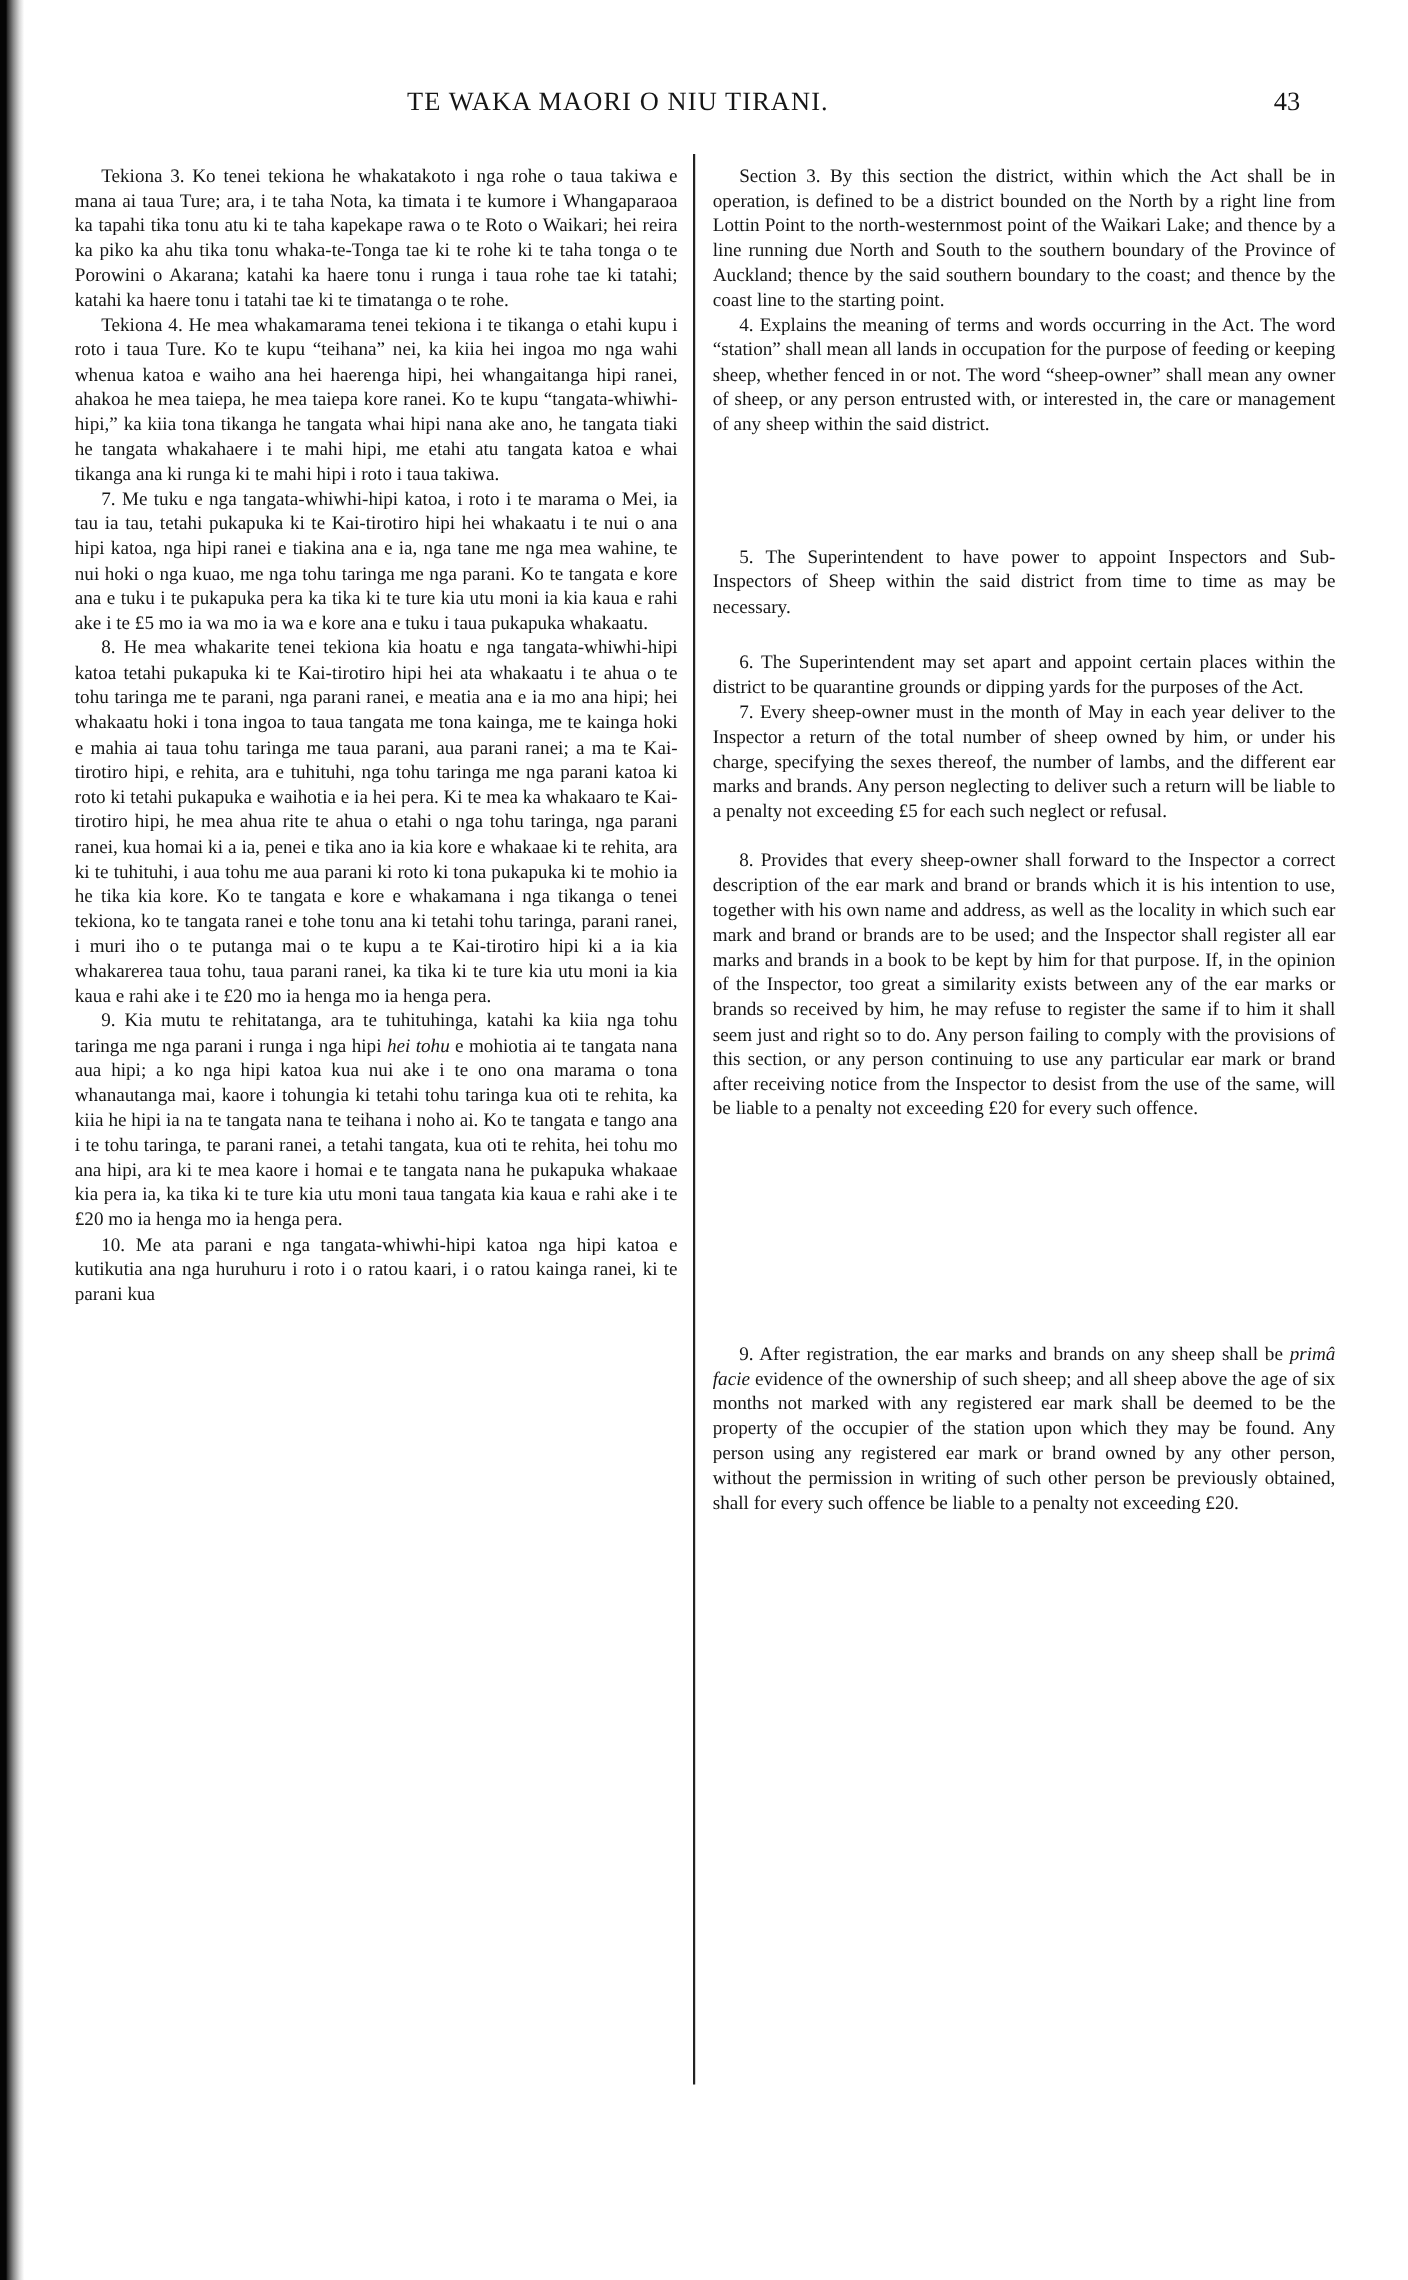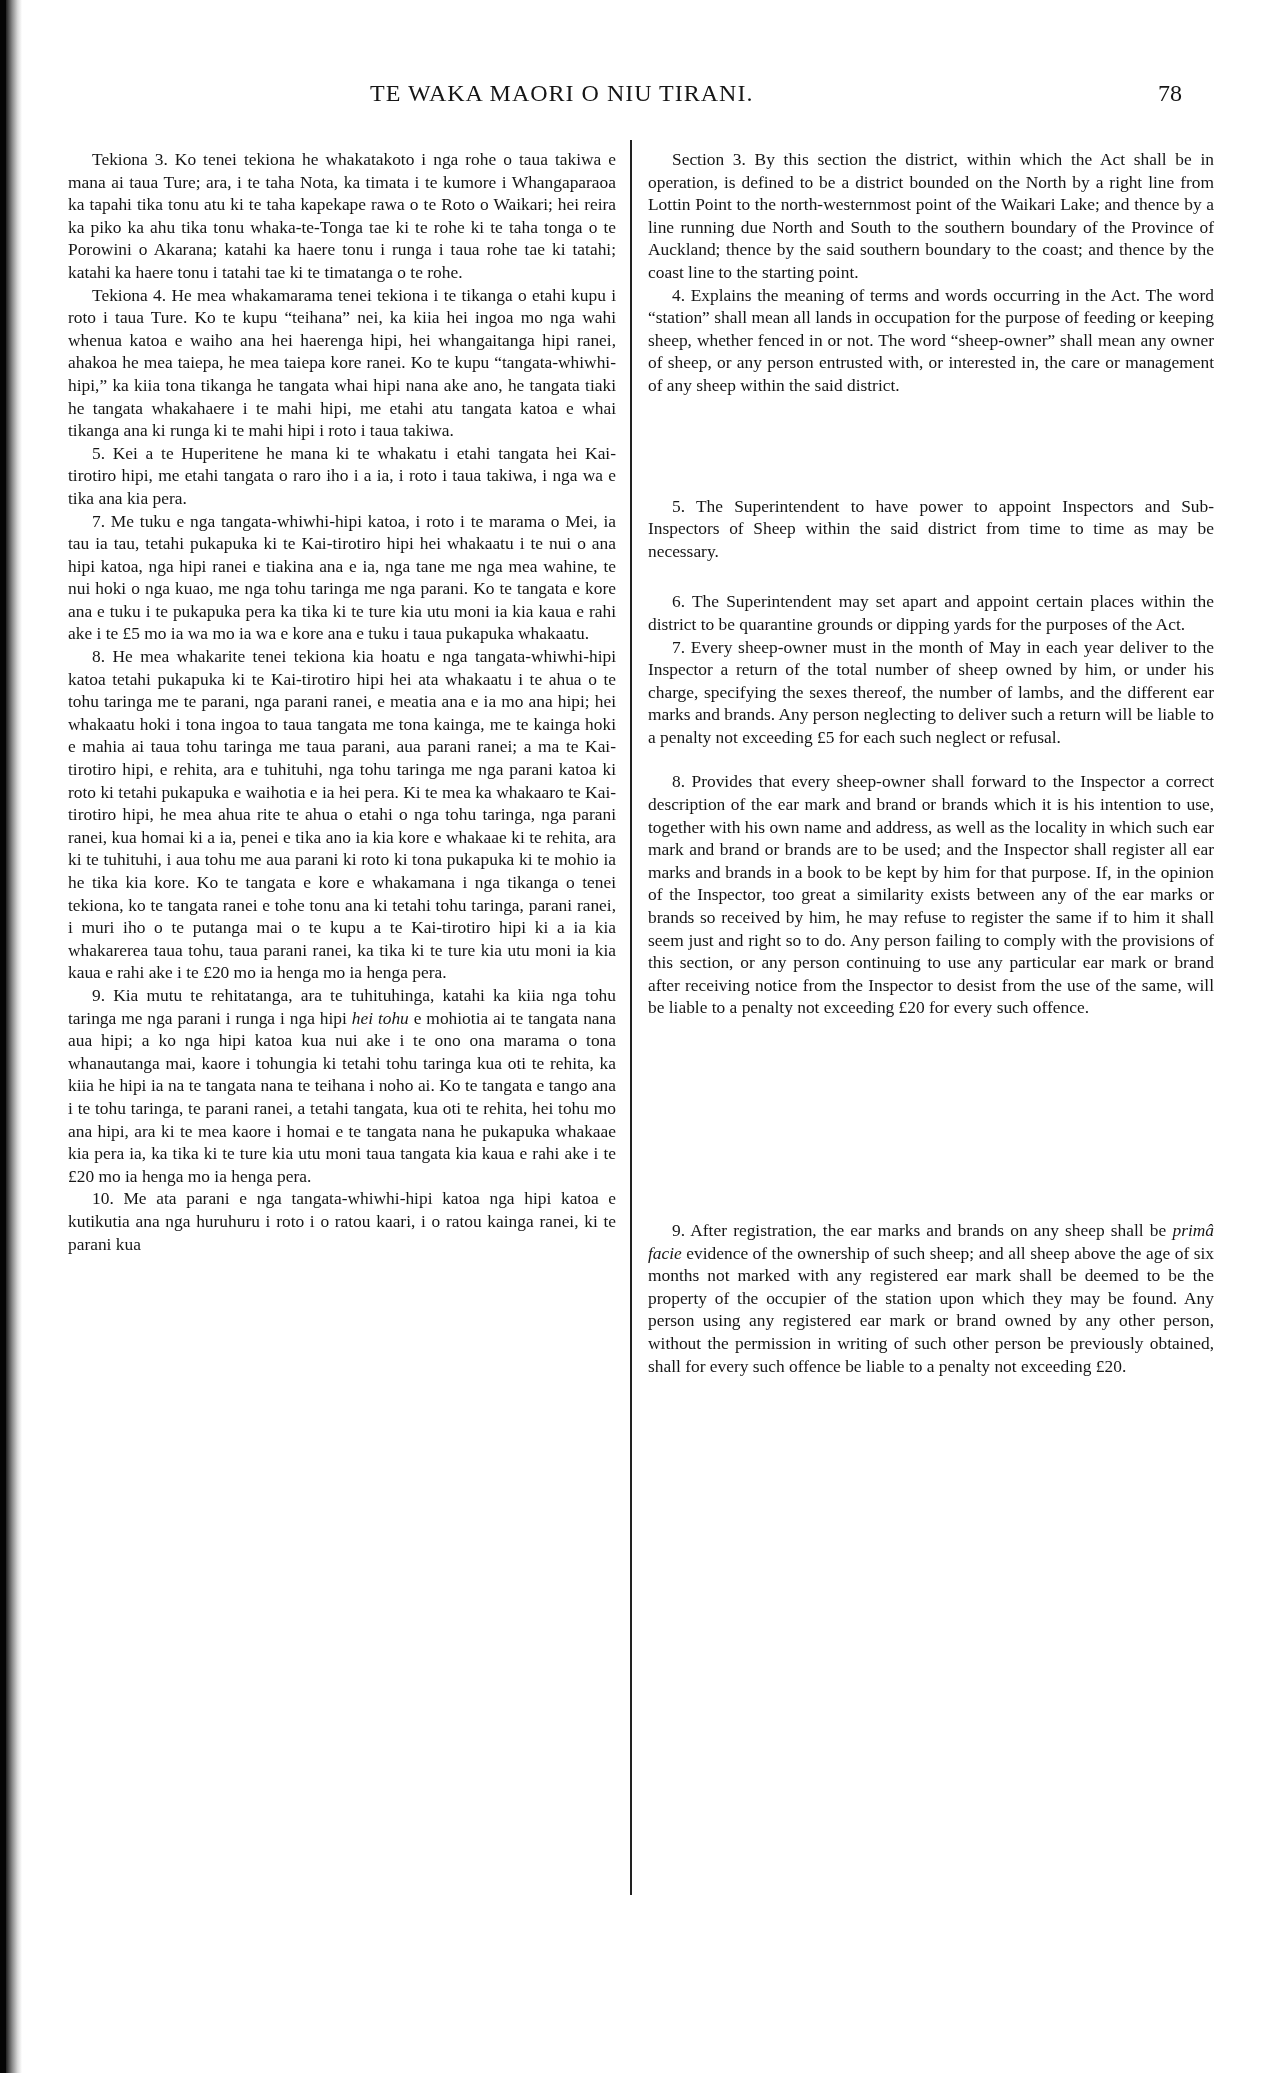--- a/index.html
+++ b/index.html
@@ -39,29 +39,28 @@
   em { font-style: italic; }
 </style>
 </head>
 <body>
 
 <div class="binding-strip"></div>
 <div class="binding-edge"></div>
 
 <div class="running-head">
   <span class="running-title">TE WAKA MAORI O NIU TIRANI.</span>
-  <span class="page-number">78</span>
+  <span class="page-number">43</span>
 </div>
 
 <div class="divider"></div>
 
 <div class="column col-maori">
   <p class="para">Tekiona 3. Ko tenei tekiona he whakatakoto i nga rohe o taua takiwa e mana ai taua Ture; ara, i te taha Nota, ka timata i te kumore i Whangaparaoa ka tapahi tika tonu atu ki te taha kapekape rawa o te Roto o Waikari; hei reira ka piko ka ahu tika tonu whaka-te-Tonga tae ki te rohe ki te taha tonga o te Porowini o Akarana; katahi ka haere tonu i runga i taua rohe tae ki tatahi; katahi ka haere tonu i tatahi tae ki te timatanga o te rohe.</p>
   <p class="para">Tekiona 4. He mea whakamarama tenei tekiona i te tikanga o etahi kupu i roto i taua Ture. Ko te kupu “teihana” nei, ka kiia hei ingoa mo nga wahi whenua katoa e waiho ana hei haerenga hipi, hei whangaitanga hipi ranei, ahakoa he mea taiepa, he mea taiepa kore ranei. Ko te kupu “tangata-whiwhi-hipi,” ka kiia tona tikanga he tangata whai hipi nana ake ano, he tangata tiaki he tangata whakahaere i te mahi hipi, me etahi atu tangata katoa e whai tikanga ana ki runga ki te mahi hipi i roto i taua takiwa.</p>
-  <p class="para">5. Kei a te Huperitene he mana ki te whakatu i etahi tangata hei Kai-tirotiro hipi, me etahi tangata o raro iho i a ia, i roto i taua takiwa, i nga wa e tika ana kia pera.</p>
   <p class="para">7. Me tuku e nga tangata-whiwhi-hipi katoa, i roto i te marama o Mei, ia tau ia tau, tetahi pukapuka ki te Kai-tirotiro hipi hei whakaatu i te nui o ana hipi katoa, nga hipi ranei e tiakina ana e ia, nga tane me nga mea wahine, te nui hoki o nga kuao, me nga tohu taringa me nga parani. Ko te tangata e kore ana e tuku i te pukapuka pera ka tika ki te ture kia utu moni ia kia kaua e rahi ake i te £5 mo ia wa mo ia wa e kore ana e tuku i taua pukapuka whakaatu.</p>
   <p class="para">8. He mea whakarite tenei tekiona kia hoatu e nga tangata-whiwhi-hipi katoa tetahi pukapuka ki te Kai-tirotiro hipi hei ata whakaatu i te ahua o te tohu taringa me te parani, nga parani ranei, e meatia ana e ia mo ana hipi; hei whakaatu hoki i tona ingoa to taua tangata me tona kainga, me te kainga hoki e mahia ai taua tohu taringa me taua parani, aua parani ranei; a ma te Kai-tirotiro hipi, e rehita, ara e tuhituhi, nga tohu taringa me nga parani katoa ki roto ki tetahi pukapuka e waihotia e ia hei pera. Ki te mea ka whakaaro te Kai-tirotiro hipi, he mea ahua rite te ahua o etahi o nga tohu taringa, nga parani ranei, kua homai ki a ia, penei e tika ano ia kia kore e whakaae ki te rehita, ara ki te tuhituhi, i aua tohu me aua parani ki roto ki tona pukapuka ki te mohio ia he tika kia kore. Ko te tangata e kore e whakamana i nga tikanga o tenei tekiona, ko te tangata ranei e tohe tonu ana ki tetahi tohu taringa, parani ranei, i muri iho o te putanga mai o te kupu a te Kai-tirotiro hipi ki a ia kia whakarerea taua tohu, taua parani ranei, ka tika ki te ture kia utu moni ia kia kaua e rahi ake i te £20 mo ia henga mo ia henga pera.</p>
   <p class="para"><span>9. Kia mutu te rehitatanga, ara te tuhituhinga, katahi ka kiia nga tohu taringa me nga parani i runga i nga hipi </span><em>hei tohu</em><span> e mohiotia ai te tangata nana aua hipi; a ko nga hipi katoa kua nui ake i te ono ona marama o tona whanautanga mai, kaore i tohungia ki tetahi tohu taringa kua oti te rehita, ka kiia he hipi ia na te tangata nana te teihana i noho ai. Ko te tangata e tango ana i te tohu taringa, te parani ranei, a tetahi tangata, kua oti te rehita, hei tohu mo ana hipi, ara ki te mea kaore i homai e te tangata nana he pukapuka whakaae kia pera ia, ka tika ki te ture kia utu moni taua tangata kia kaua e rahi ake i te £20 mo ia henga mo ia henga pera.</span></p>
   <p class="para">10. Me ata parani e nga tangata-whiwhi-hipi katoa nga hipi katoa e kutikutia ana nga huruhuru i roto i o ratou kaari, i o ratou kainga ranei, ki te parani kua</p>
 </div>
 
 <div class="column col-english">
   <p class="para">Section 3. By this section the district, within which the Act shall be in operation, is defined to be a district bounded on the North by a right line from Lottin Point to the north-westernmost point of the Waikari Lake; and thence by a line running due North and South to the southern boundary of the Province of Auckland; thence by the said southern boundary to the coast; and thence by the coast line to the starting point.</p>
   <p class="para">4. Explains the meaning of terms and words occurring in the Act. The word “station” shall mean all lands in occupation for the purpose of feeding or keeping sheep, whether fenced in or not. The word “sheep-owner” shall mean any owner of sheep, or any person entrusted with, or interested in, the care or management of any sheep within the said district.</p>
   <p class="para" style="margin-top:98px">5. The Superintendent to have power to appoint Inspectors and Sub-Inspectors of Sheep within the said district from time to time as may be necessary.</p>

